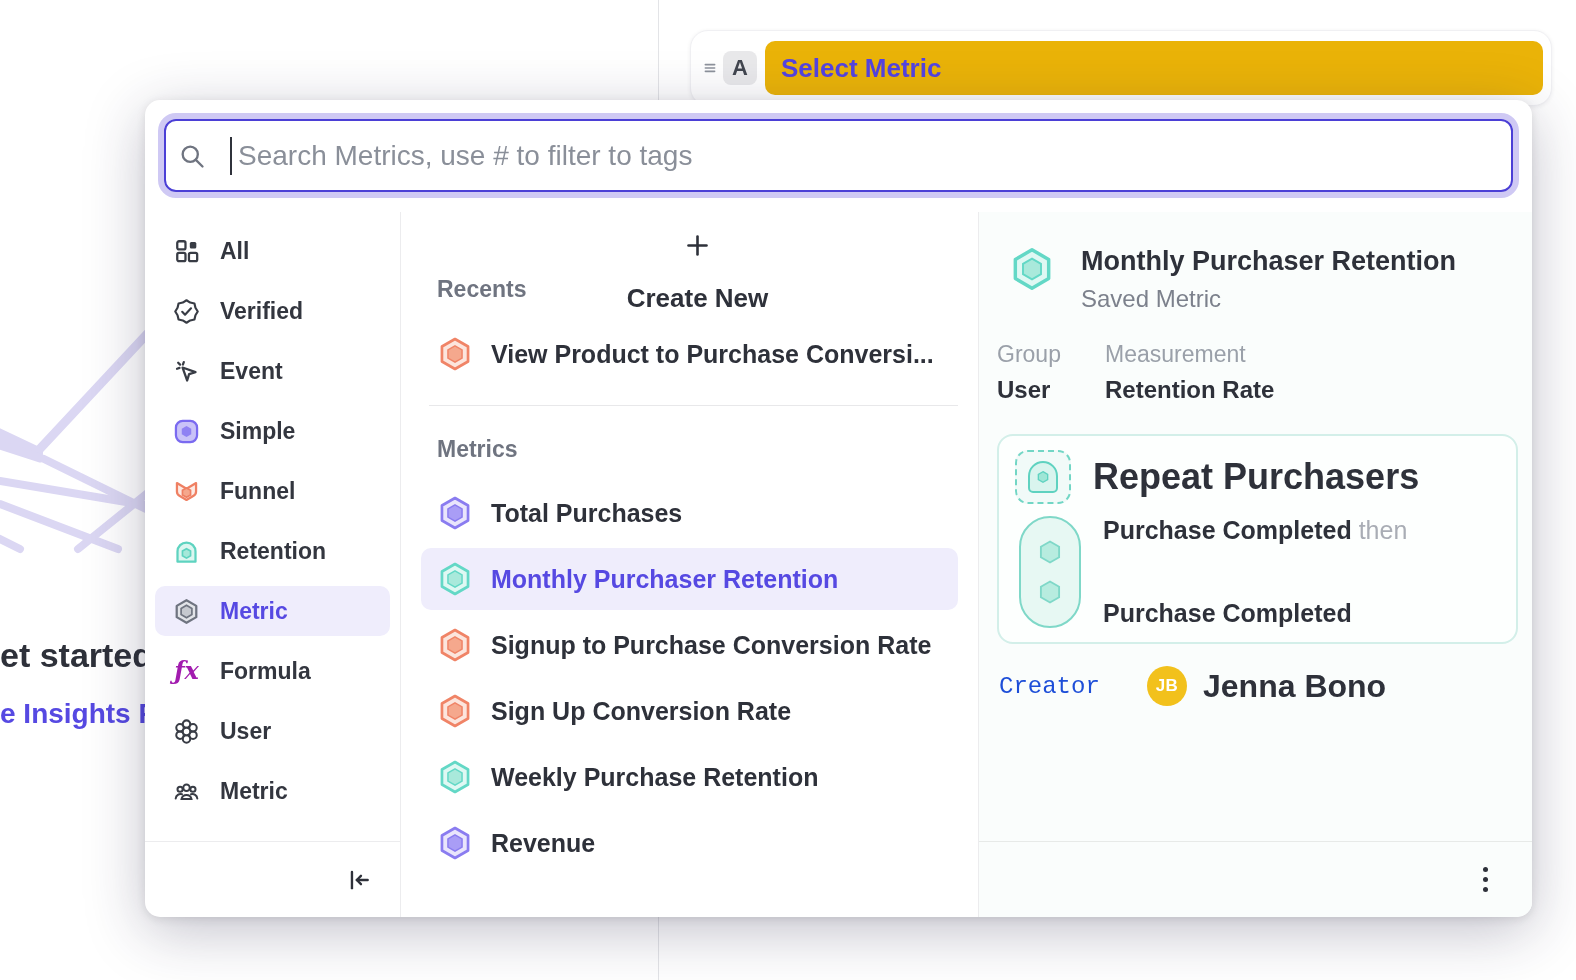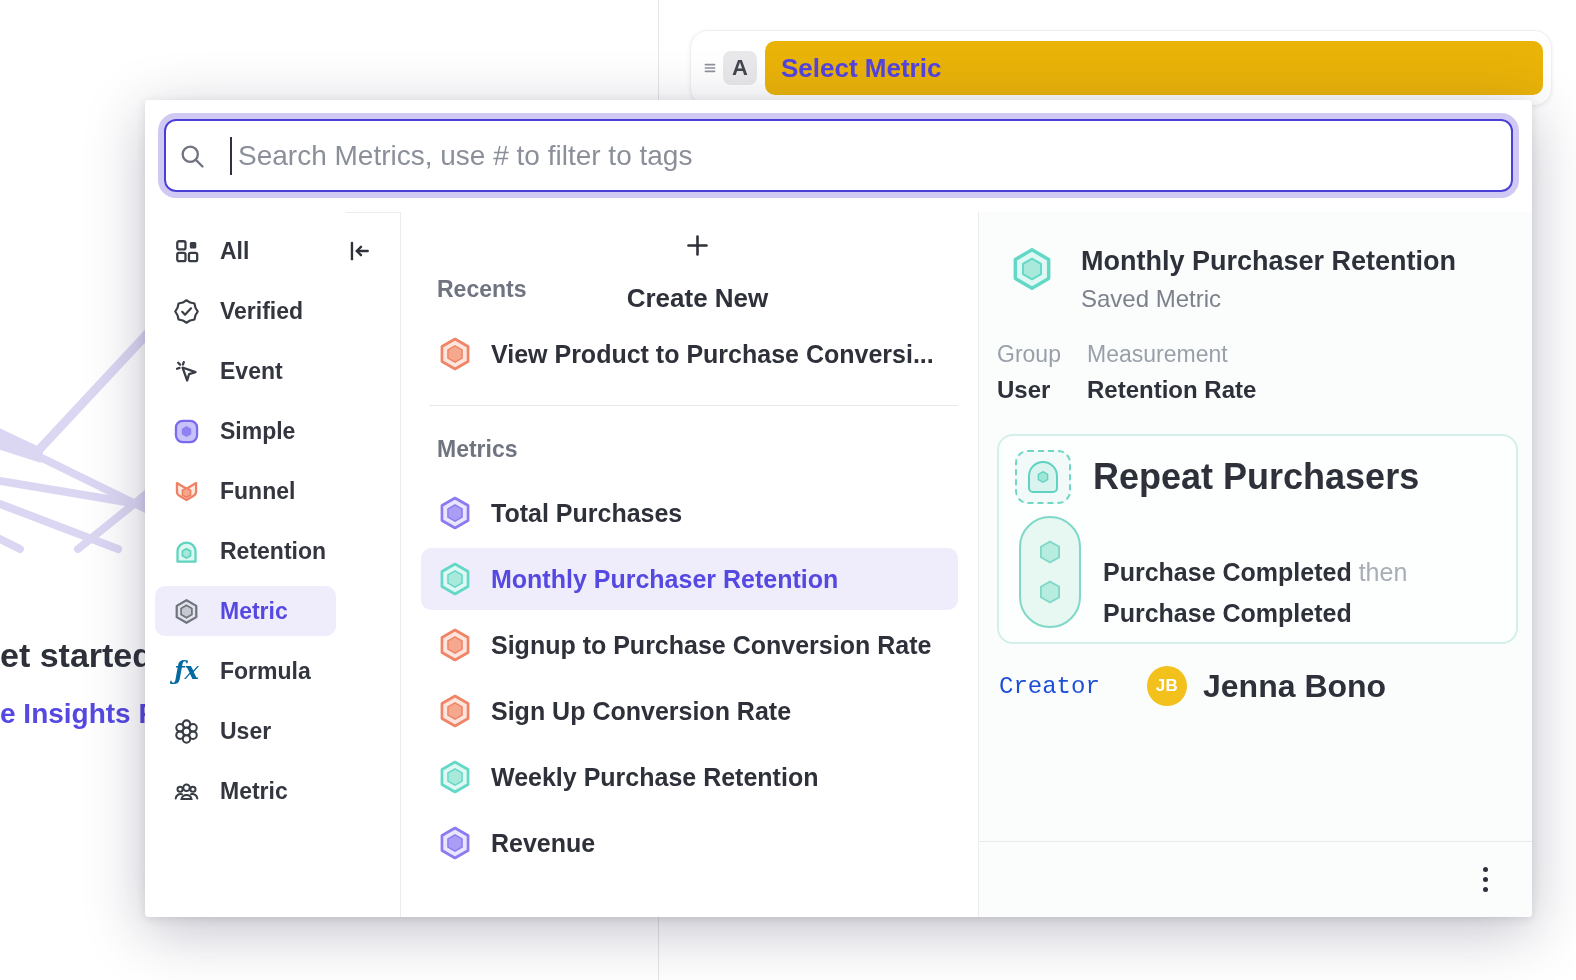--- a/index.html
+++ b/index.html
@@ -29,50 +29,50 @@
   }
   .metric-pill {
     flex:1; height:54px; margin-left:4px; background:#eab308; border-radius:10px;
     display:flex; align-items:center; padding-left:16px; cursor:pointer;
   }
   .metric-pill-label { font-size:26px; font-weight:700; color:#5444e0; }
 
   
   .modal {
     position:absolute; left:145px; top:100px; width:1387px; height:817px; z-index:2;
-    background:#fff; border-radius:4px; overflow:hidden;
+    background:#fff; border-radius:15px; overflow:hidden;
     box-shadow:0 14px 60px rgba(35,32,70,.28), 0 2px 10px rgba(0,0,0,.10);
     display:flex; flex-direction:column;
   }
   .search-ring { margin:13px 13px 14px; border:6px solid #cfc9f4; border-radius:18px; }
   .search-box {
     height:73px; border:2px solid #4b3fd6; border-radius:12px; background:#fff;
     display:flex; align-items:center; padding:0 16px 0 12px;
   }
   .search-icon { flex:none; margin-right:24px; display:flex; }
   .caret { width:2px; height:38px; background:#2f323b; flex:none; }
   .search-input {
     flex:1; border:none; outline:none; background:transparent; margin-left:6px;
     font-family:"Liberation Sans", sans-serif; font-size:28px; color:#33363f;
   }
   .search-input::placeholder { color:#8a8f99; opacity:1; }
 
   .modal-body { flex:1; display:flex; min-height:0; }
 
   
-  .side-col { width:256px; flex:none; border-right:1px solid #ececee; display:flex; flex-direction:row; }
+  .side-col { width:256px; flex:none; border-right:1px solid #ececee; display:flex; flex-direction:column; }
   .side-items { flex:1; padding:14px 10px 0; overflow:hidden; }
   .side-item {
     height:50px; margin-bottom:10px; border-radius:10px; padding:0 18px;
     display:flex; align-items:center; gap:20px; cursor:pointer;
     font-size:23px; font-weight:600; color:#33363f;
   }
   .side-item.selected { background:#efedfc; color:#5649e2; }
   .side-icon { width:27px; height:27px; flex:none; display:flex; align-items:center; justify-content:center; }
-  .fx-glyph { font-family:"DejaVu Serif", serif; font-style:italic; font-weight:600; font-size:24px; color:#0369a1; line-height:1; }
+  .fx-glyph { font-family:"DejaVu Serif", serif; font-style:italic; font-weight:600; font-size:24px; color:#a21caf; line-height:1; }
   .side-footer {
     height:76px; flex:none; border-top:1px solid #ececee;
     display:flex; align-items:center; justify-content:flex-end; padding-right:28px;
   }
   .collapse-btn { display:flex; cursor:pointer; }
 
   
   .list-col { width:578px; flex:none; border-right:1px solid #ececee; padding:20px 20px 0 36px; overflow:hidden; }
   .create-row { display:flex; align-items:center; gap:24px; height:44px; cursor:pointer;flex-direction:column; }
   .create-label { font-size:26px; font-weight:700; color:#2e313a; }
@@ -92,21 +92,21 @@
   .hexicon.teal   { --s:#63d8c6; --l:#dff8f3; --m:#a9e9db; }
   .hexicon.coral  { --s:#f08467; --l:#fce5dd; --m:#f5a88d; }
   .list-divider { height:1px; background:#e8e8ea; margin:20px 0 0 -8px; }
 
   
   .details-col { flex:1; background:#fafdfc; display:flex; flex-direction:column; min-width:0; }
   .details-main { flex:1; padding:34px 14px 0 18px; overflow:hidden; }
   .details-head { display:flex; gap:26px; padding-left:12px; }
   .details-title { font-size:27px; font-weight:700; color:#2e313a; }
   .details-subtitle { margin-top:8px; font-size:24px; color:#7c818c; }
-  .meta-row { display:flex; margin-top:28px; }
+  .meta-row { display:flex; margin-top:28px;gap:18px; }
   .meta-block .meta-label { font-size:23px; font-weight:500; color:#9aa0a9; }
   .meta-block .meta-value { margin-top:8px; font-size:24px; font-weight:700; color:#2e313a; }
   .meta-group { width:90px; flex:none; }
   .cohort-card {
     margin-top:30px; background:#fdfffe; border:2px solid #d3efe9; border-radius:16px;
     padding:14px 16px;
   }
   .card-head { display:flex; align-items:center; gap:22px; }
   .dashed-icon {
     width:56px; height:54px; flex:none; border:2px dashed #72d6c5; border-radius:13px;
@@ -116,21 +116,21 @@
     width:30px; height:32px; position:relative; background:#d9f4ee;
     border:2px solid #5fd2c0; border-radius:15px 15px 5px 5px;
     display:flex; align-items:center; justify-content:center;
   }
   .card-title { font-size:36px; font-weight:700; color:#2e313a; }
   .card-body { display:flex; gap:22px; margin-top:12px; padding-left:4px; }
   .capsule {
     width:62px; height:112px; flex:none; border:2px solid #7fd8c8; background:#e7f8f3;
     border-radius:32px; display:flex; flex-direction:column; align-items:center; justify-content:center; gap:12px;
   }
-  .steps { display:flex; flex-direction:column; justify-content:flex-end; gap:12px; }
+  .steps { display:flex; flex-direction:column; justify-content:space-between; gap:12px; }
   .step-line { font-size:25px; font-weight:700; color:#2e313a; white-space:nowrap; }
   .step-then { font-weight:500; color:#a9adb5; }
   .creator-row { display:flex; align-items:center; margin-top:22px; padding-left:2px; }
   .creator-label { width:148px; flex:none; font-size:24px; color:#1d4ed8;font-family:Liberation Mono, monospace; }
   .avatar {
     width:40px; height:40px; border-radius:50%; background:#f2c11c; flex:none;
     display:flex; align-items:center; justify-content:center;
     font-size:17px; font-weight:700; color:#fff; letter-spacing:.5px;
   }
   .creator-name { margin-left:16px; font-size:32px; font-weight:600; color:#2e313a; }

